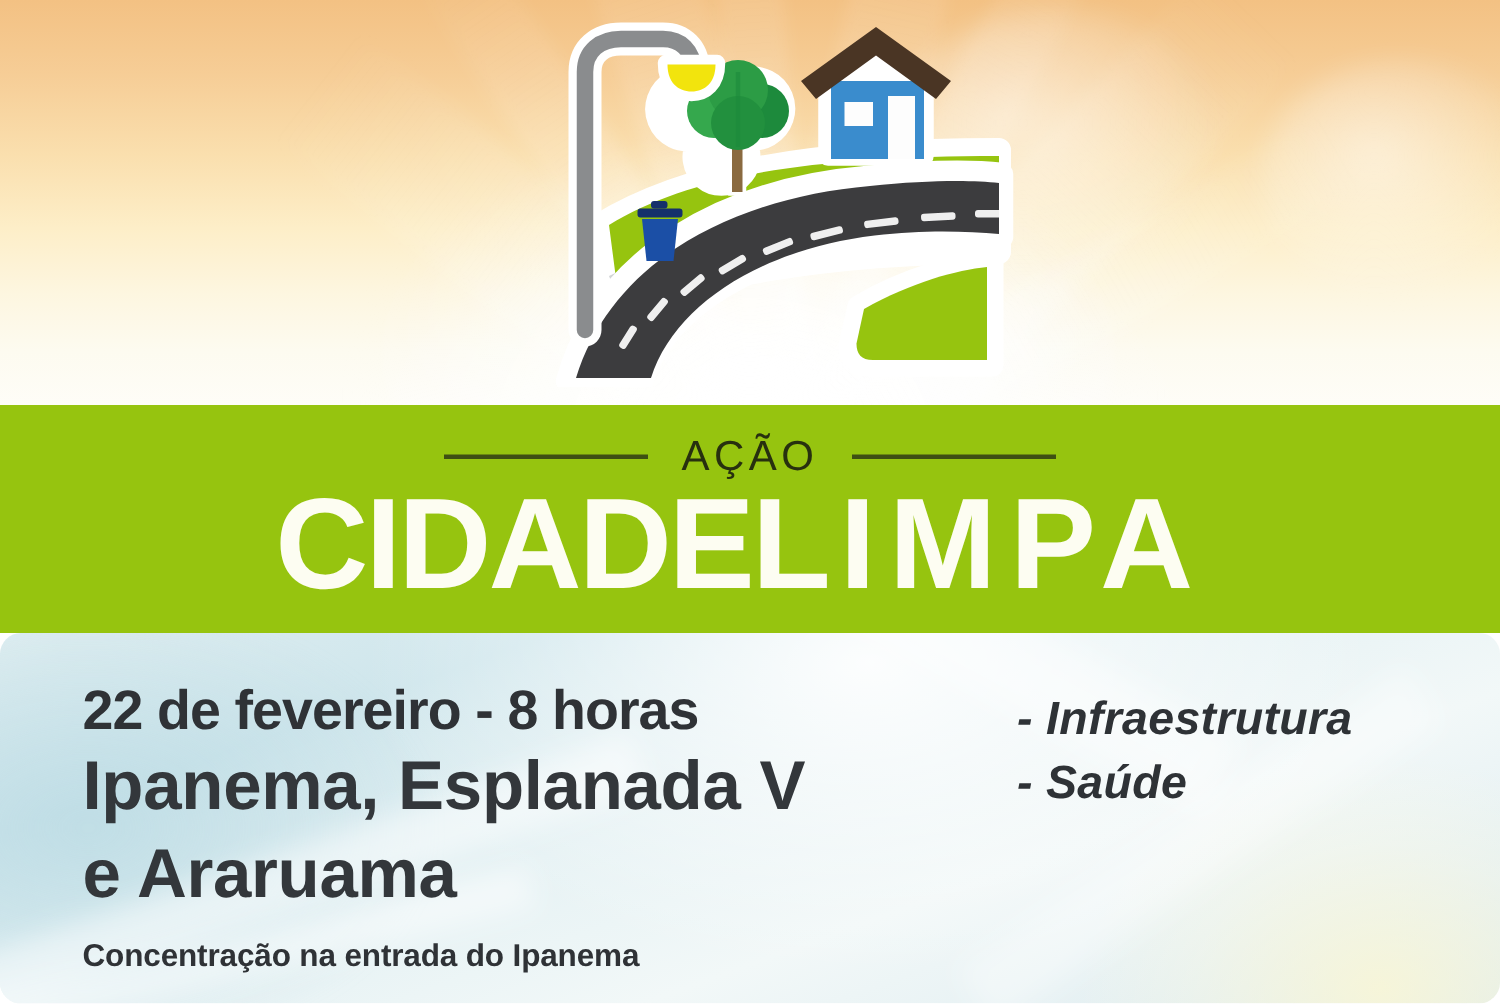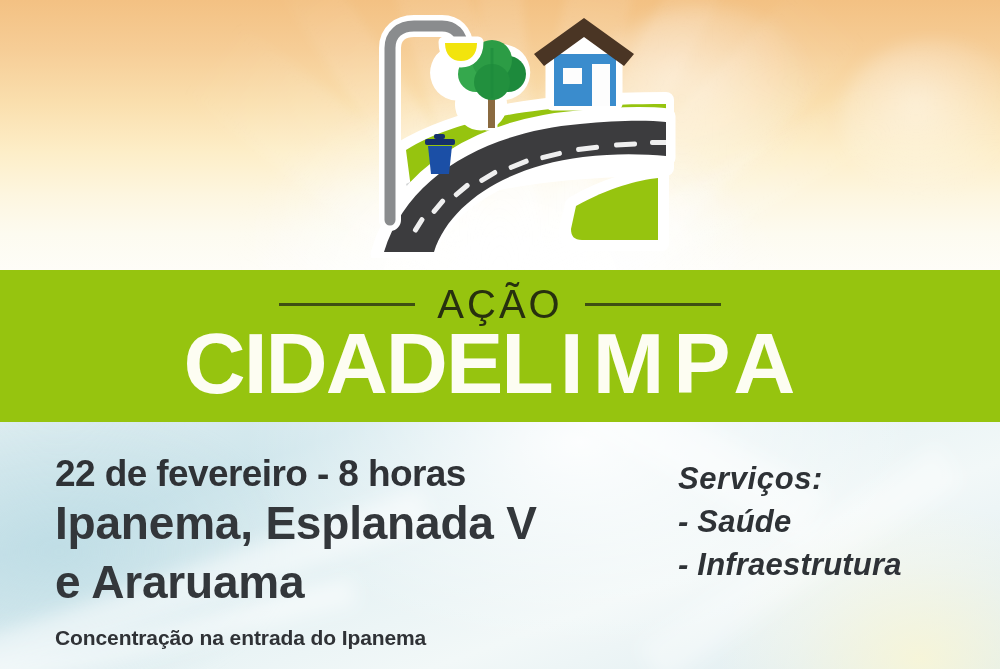--- a/index.html
+++ b/index.html
@@ -61,41 +61,42 @@
   .banner {
     position:absolute; left:0; top:270px; width:1000px; height:152px;
     background:#96c40f;
   }
   .acao-row {
     position:absolute; left:0; top:12px; width:1000px; height:44px;
     display:flex; align-items:center; justify-content:center; gap:22px;
   }
   .acao-rule { width:136px; height:3px; background:#2f3b14; opacity:.85; }
   .acao-text {
-    font-size:40px; font-weight:400; letter-spacing:3px;
+    font-size:28px; font-weight:400; letter-spacing:3px;
     color:#27300f; line-height:1; white-space:nowrap;
   }
   .title-main {
     position:absolute; left:0; top:50px; width:988px;
     text-align:center; line-height:1;
     color:#fdfdf2;
     font-size:86px; font-weight:700;
     white-space:nowrap;
   }
   .t-cidadel { letter-spacing:-2px; }
   .t-limpa   { letter-spacing:9px; padding-left:8px; }
 
   
   .bottom-area {
     position:absolute; left:0; top:422px; width:1000px; height:247px;
     background:
       radial-gradient(ellipse 260px 200px at 92% 96%, rgba(255,248,208,0.72) 0%, rgba(255,250,222,0.28) 48%, rgba(255,255,255,0) 78%),
       radial-gradient(ellipse 420px 260px at 58% 8%, rgba(255,255,255,0.92) 0%, rgba(255,255,255,0.35) 48%, rgba(255,255,255,0) 80%),
       linear-gradient(160deg, #dfeef1 0%, #cfe6ec 22%, #e6f2f4 46%, #f2f8f8 66%, #e3eff2 88%, #dcebef 100%);
     overflow:hidden;
+    border-radius:14px;
   }
   .streak {
     position:absolute; background:rgba(255,255,255,0.5); filter:blur(9px);
   }
   .streak.s1 { left:-80px; top:150px; width:520px; height:40px; transform:rotate(-19deg); }
   .streak.s2 { left:-60px; top:205px; width:420px; height:28px; transform:rotate(-14deg); }
   .streak.s3 { left:420px; top:-30px; width:420px; height:54px; transform:rotate(28deg); background:rgba(255,255,255,0.42); }
   .streak.s4 { left:620px; top:120px; width:360px; height:44px; transform:rotate(-34deg); background:rgba(255,255,255,0.35); }
   .tint-l { position:absolute; left:-40px; top:-20px; width:330px; height:300px;
             background:radial-gradient(ellipse at 30% 50%, rgba(178,214,224,0.55) 0%, rgba(178,214,224,0) 72%); filter:blur(6px); }
@@ -228,19 +229,18 @@
     <div class="streak s4"></div>
 
     <div class="left-col">
       <div class="line-date">22 de fevereiro - 8 horas</div>
       <div class="line-place">Ipanema, Esplanada V</div>
       <div class="line-place">e Araruama</div>
       <div class="line-note">Concentração na entrada do Ipanema</div>
     </div>
 
     <div class="right-col">
-      <div class="svc head">Serviços:</div>
+      <div class="svc">- Infraestrutura</div>
       <div class="svc">- Saúde</div>
-      <div class="svc">- Infraestrutura</div>
     </div>
   </div>
 
 </div>
 
 </body></html>

